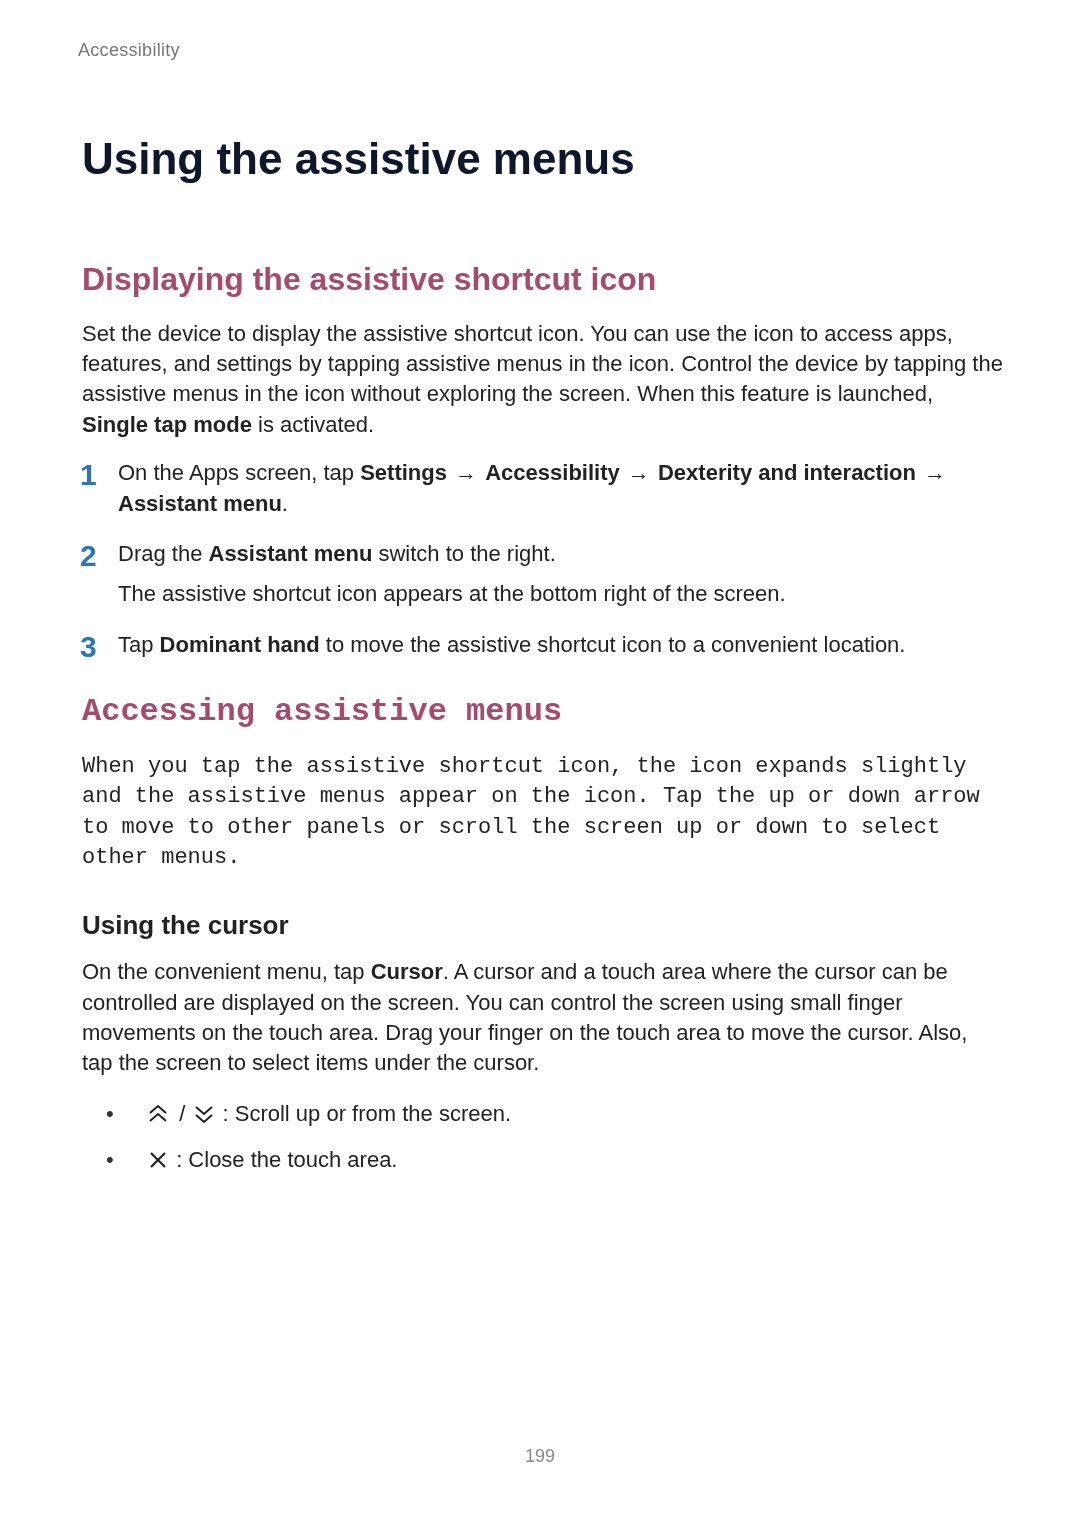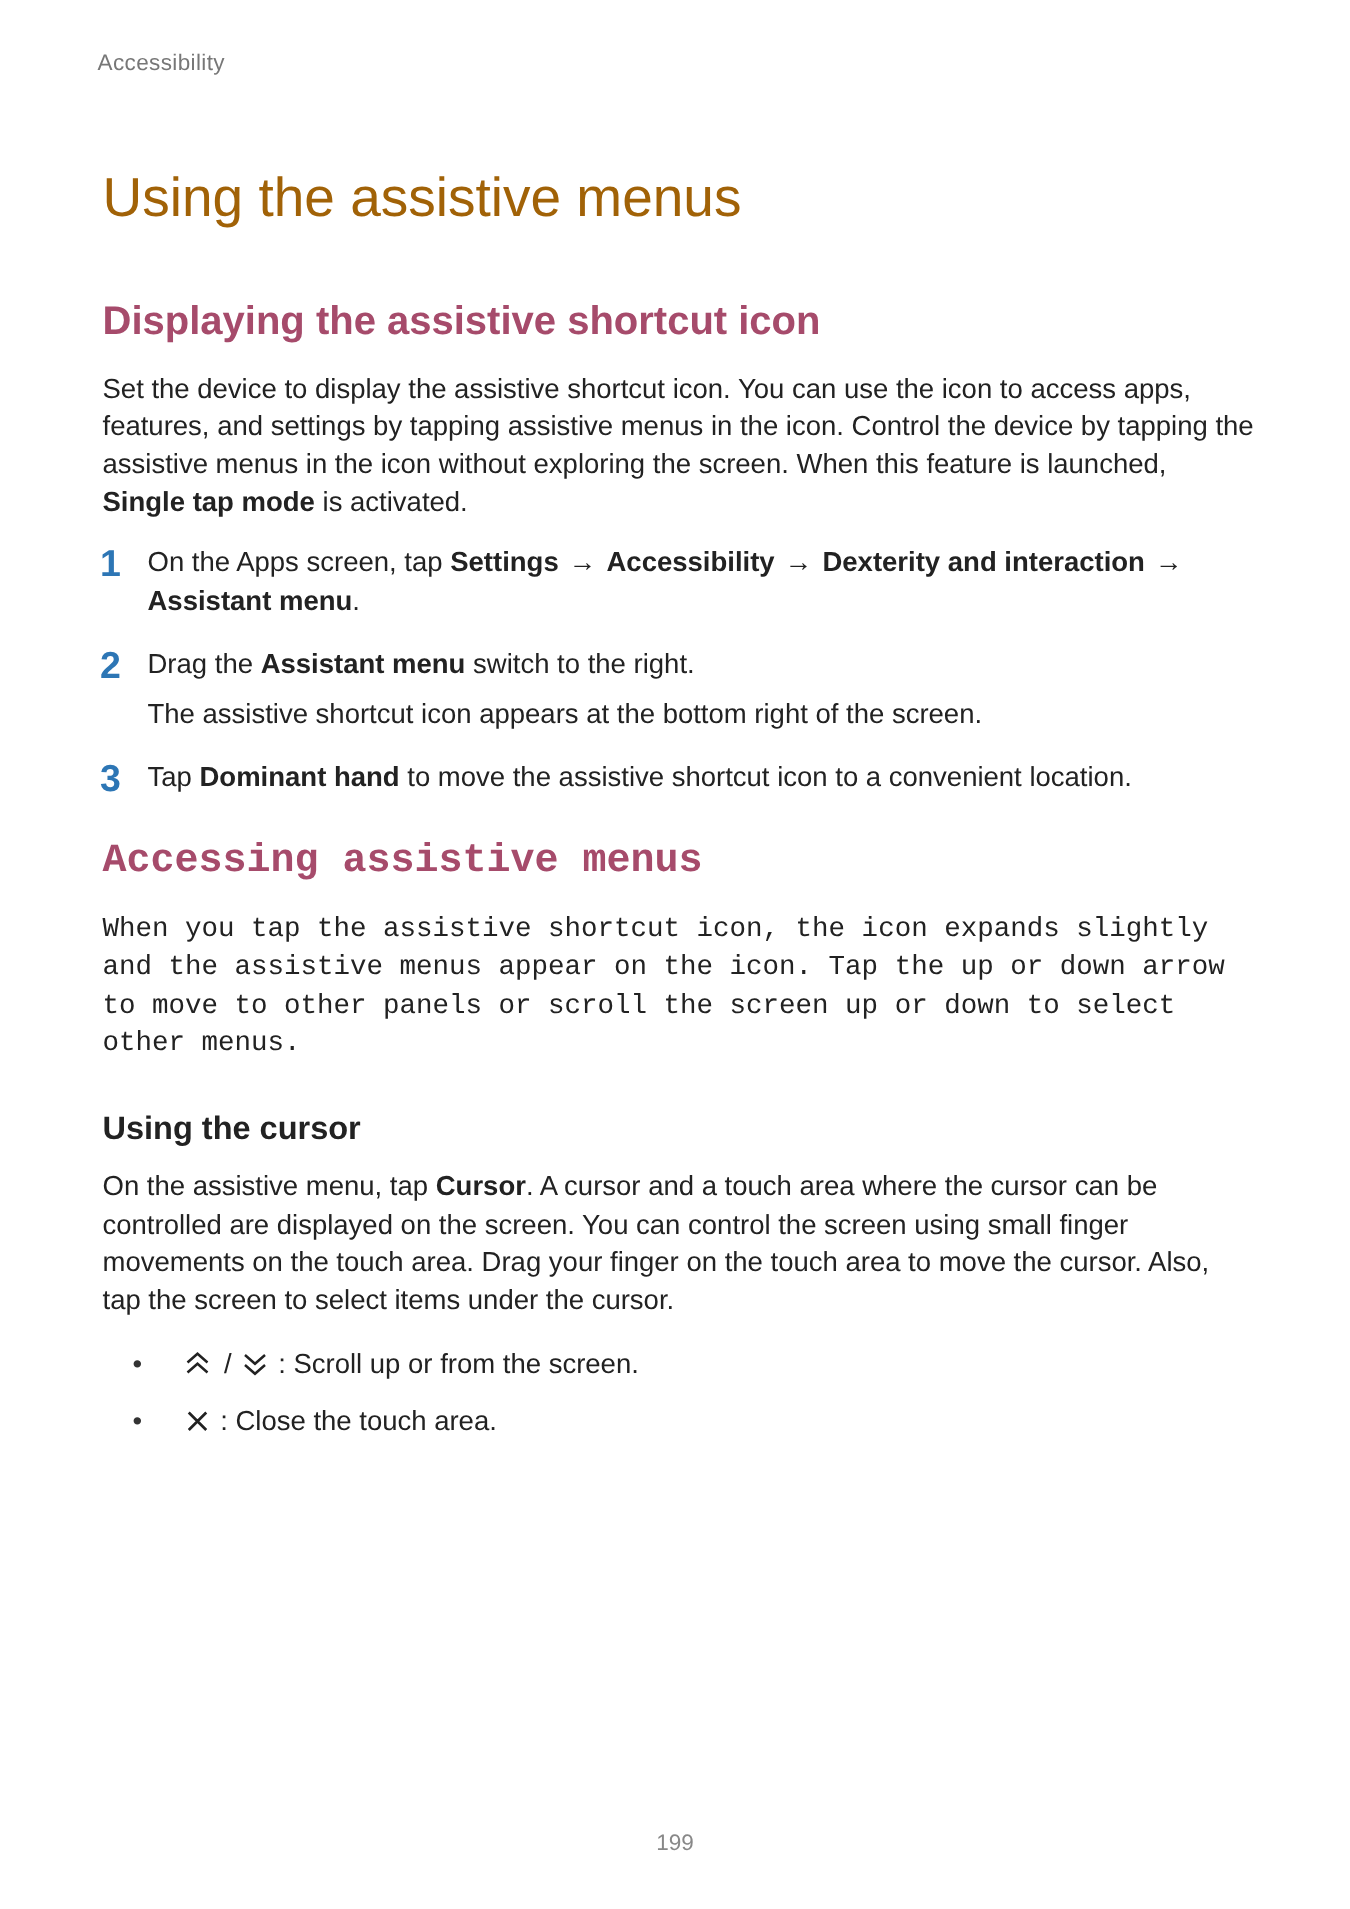--- a/index.html
+++ b/index.html
@@ -13,24 +13,24 @@
       font-size: 22px;
     }
     .running-head {
       font-size: 18px;
       color: #777;
       letter-spacing: 0.3px;
       margin-bottom: 66px;
       margin-left: -4px;
     }
     .page-title {
-      color: #a16207;
+      color: #0f172a;
       font-size: 44px;
-      font-weight: 400;
-      margin-bottom: 44px;
+      font-weight: 700;
+      margin-bottom: 67px;
     }
     .h2 {
       color: #a64b6b;
       font-size: 32px;
       font-weight: 700;
       margin-bottom: 18px;
     }
     .h3 {
       color: #222;
       font-size: 26px;
@@ -62,21 +62,21 @@
       position: absolute;
       left: 0;
       top: 0;
       color: #333;
       font-size: 22px;
     }
     .icon-slot { display: inline-block; vertical-align: -3px; margin-right: 2px; }
     .sep { display:inline-block; padding: 0 3px; }
     .pagenum {
       position: absolute;
-      bottom: 40px;
+      bottom: 58px;
       left: 50%;
       transform: translateX(-50%);
       font-size: 18px;
       color: #888;
     }
     svg { display: inline-block; }
   </style>
 </head>
 <body>
 
@@ -114,21 +114,21 @@
 </div>
 
 <div class="block2">
   <h2 class="h2">Accessing assistive menus</h2>
   <p class="para">When you tap the assistive shortcut icon, the icon expands slightly and the assistive menus appear on the icon. Tap the up or down arrow to move to other panels or scroll the screen up or down to select other menus.</p>
 </div>
 
 <div class="block">
   <h3 class="h3">Using the cursor</h3>
   <p class="para">
-    <span>On the assistive menu, tap </span><span class="b">Cursor</span><span>. A cursor and a touch area where the cursor can be controlled are displayed on the screen. You can control the screen using small finger movements on the touch area. Drag your finger on the touch area to move the cursor. Also, tap the screen to select items under the cursor.</span>
+    <span>On the convenient menu, tap </span><span class="b">Cursor</span><span>. A cursor and a touch area where the cursor can be controlled are displayed on the screen. You can control the screen using small finger movements on the touch area. Drag your finger on the touch area to move the cursor. Also, tap the screen to select items under the cursor.</span>
   </p>
 
   <ul class="ul">
     <li>
       <span class="icon-slot">
         <svg width="20" height="20" viewBox="0 0 20 20">
             <path d="M2 9 L10 2 L18 9" fill="none" stroke="#222" stroke-width="2"></path>
             <path d="M2 17 L10 10 L18 17" fill="none" stroke="#222" stroke-width="2"></path>
           </svg>
       </span>

